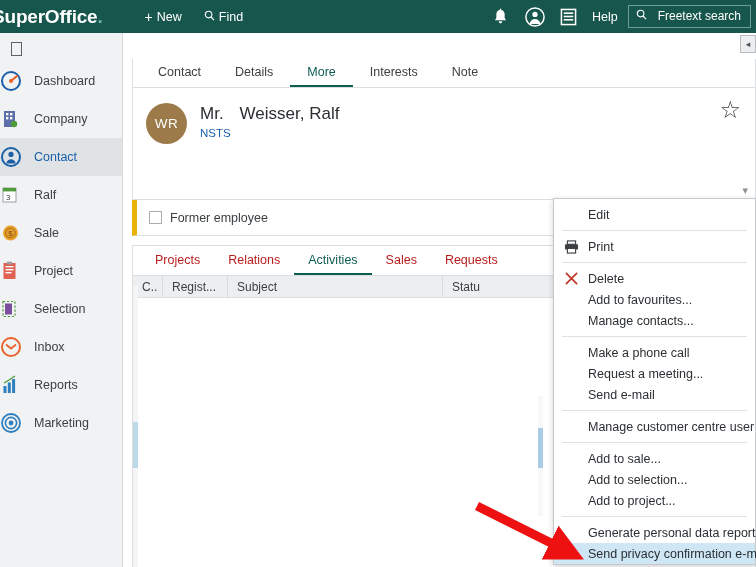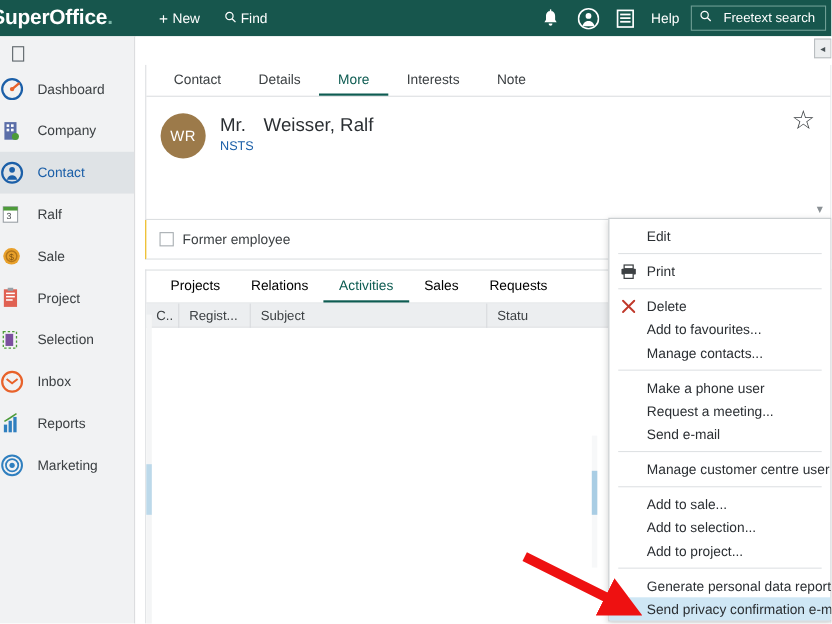--- a/index.html
+++ b/index.html
@@ -106,21 +106,21 @@
     position:absolute; right:14px; top:10px; cursor:pointer;
     font-size:24px; color:#3c4043; line-height:1;
   }
   .card-more {
     position:absolute; right:7px; bottom:2px; color:#8a9094; font-size:11px; cursor:pointer;
   }
 
   
   .actionbar {
     position:absolute; left:9px; top:167px; width:624px; height:36px;
-    background:#ffffff; border-left:1px solid #eab308; border-right:1px solid #dcdfe1;
+    background:#ffffff; border-left:5px solid #eab308; border-right:1px solid #dcdfe1;
     border-bottom:1px solid #dcdfe1;
     display:flex; align-items:center;
   }
   .chk-wrap { display:flex; align-items:center; margin-left:12px; cursor:pointer; }
   .chk { width:13px; height:13px; border:1px solid #a7adb1; background:#fff; }
   .chk-label { font-size:12.5px; color:#3c4043; margin-left:8px; white-space:nowrap; }
   .ab-right { position:absolute; right:8px; display:flex; align-items:center; gap:6px; }
   .circ-btn {
     width:21px; height:21px; border-radius:50%; border:1.4px solid #16635a;
     color:#16635a; display:flex; align-items:center; justify-content:center;
@@ -140,21 +140,21 @@
   
   .lower {
     position:absolute; left:9px; top:212px; width:624px; height:322px;
     background:#ffffff; border:1px solid #dcdfe1; border-bottom:none;
   }
   .lower-tabrow {
     height:30px; display:flex; align-items:flex-end; border-bottom:1px solid #dcdfe1;
     padding-left:8px;
   }
   .lower-tab {
-    font-size:12.5px; color:#000000; padding:0 14px 6px 14px; cursor:pointer;
+    font-size:12.5px; color:#b91c1c; padding:0 14px 6px 14px; cursor:pointer;
     border-bottom:2px solid transparent; white-space:nowrap;
   }
   .lower-tab.active { color:#0e5c52; border-bottom-color:#0e5c52; }
 
   .thead { height:22px; background:#eceef0; display:flex; align-items:center; border-bottom:1px solid #dcdfe1; }
   .th {
     font-size:12px; color:#3c4043; padding-left:9px; height:22px; line-height:22px;
     border-right:1px solid #d7dade; overflow:hidden; white-space:nowrap; cursor:pointer;
   }
   .tbody { height:275px; background:#fff; }
@@ -487,21 +487,21 @@
     </div>
 
     <div class="mi">
       <span class="mi-ico"></span>
       <span class="mi-lbl">Manage contacts...</span>
     </div>
     <div class="mi-sep"></div>
 
     <div class="mi">
       <span class="mi-ico"></span>
-      <span class="mi-lbl">Make a phone user</span>
+      <span class="mi-lbl">Make a phone call</span>
     </div>
 
     <div class="mi">
       <span class="mi-ico"></span>
       <span class="mi-lbl">Request a meeting...</span>
     </div>
 
     <div class="mi">
       <span class="mi-ico"></span>
       <span class="mi-lbl">Send e-mail</span>

